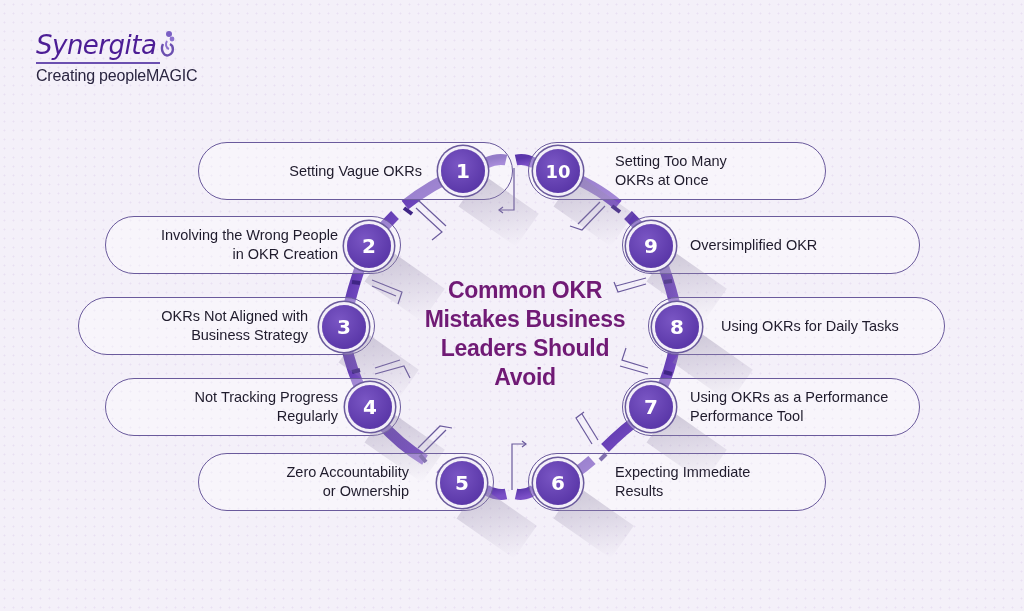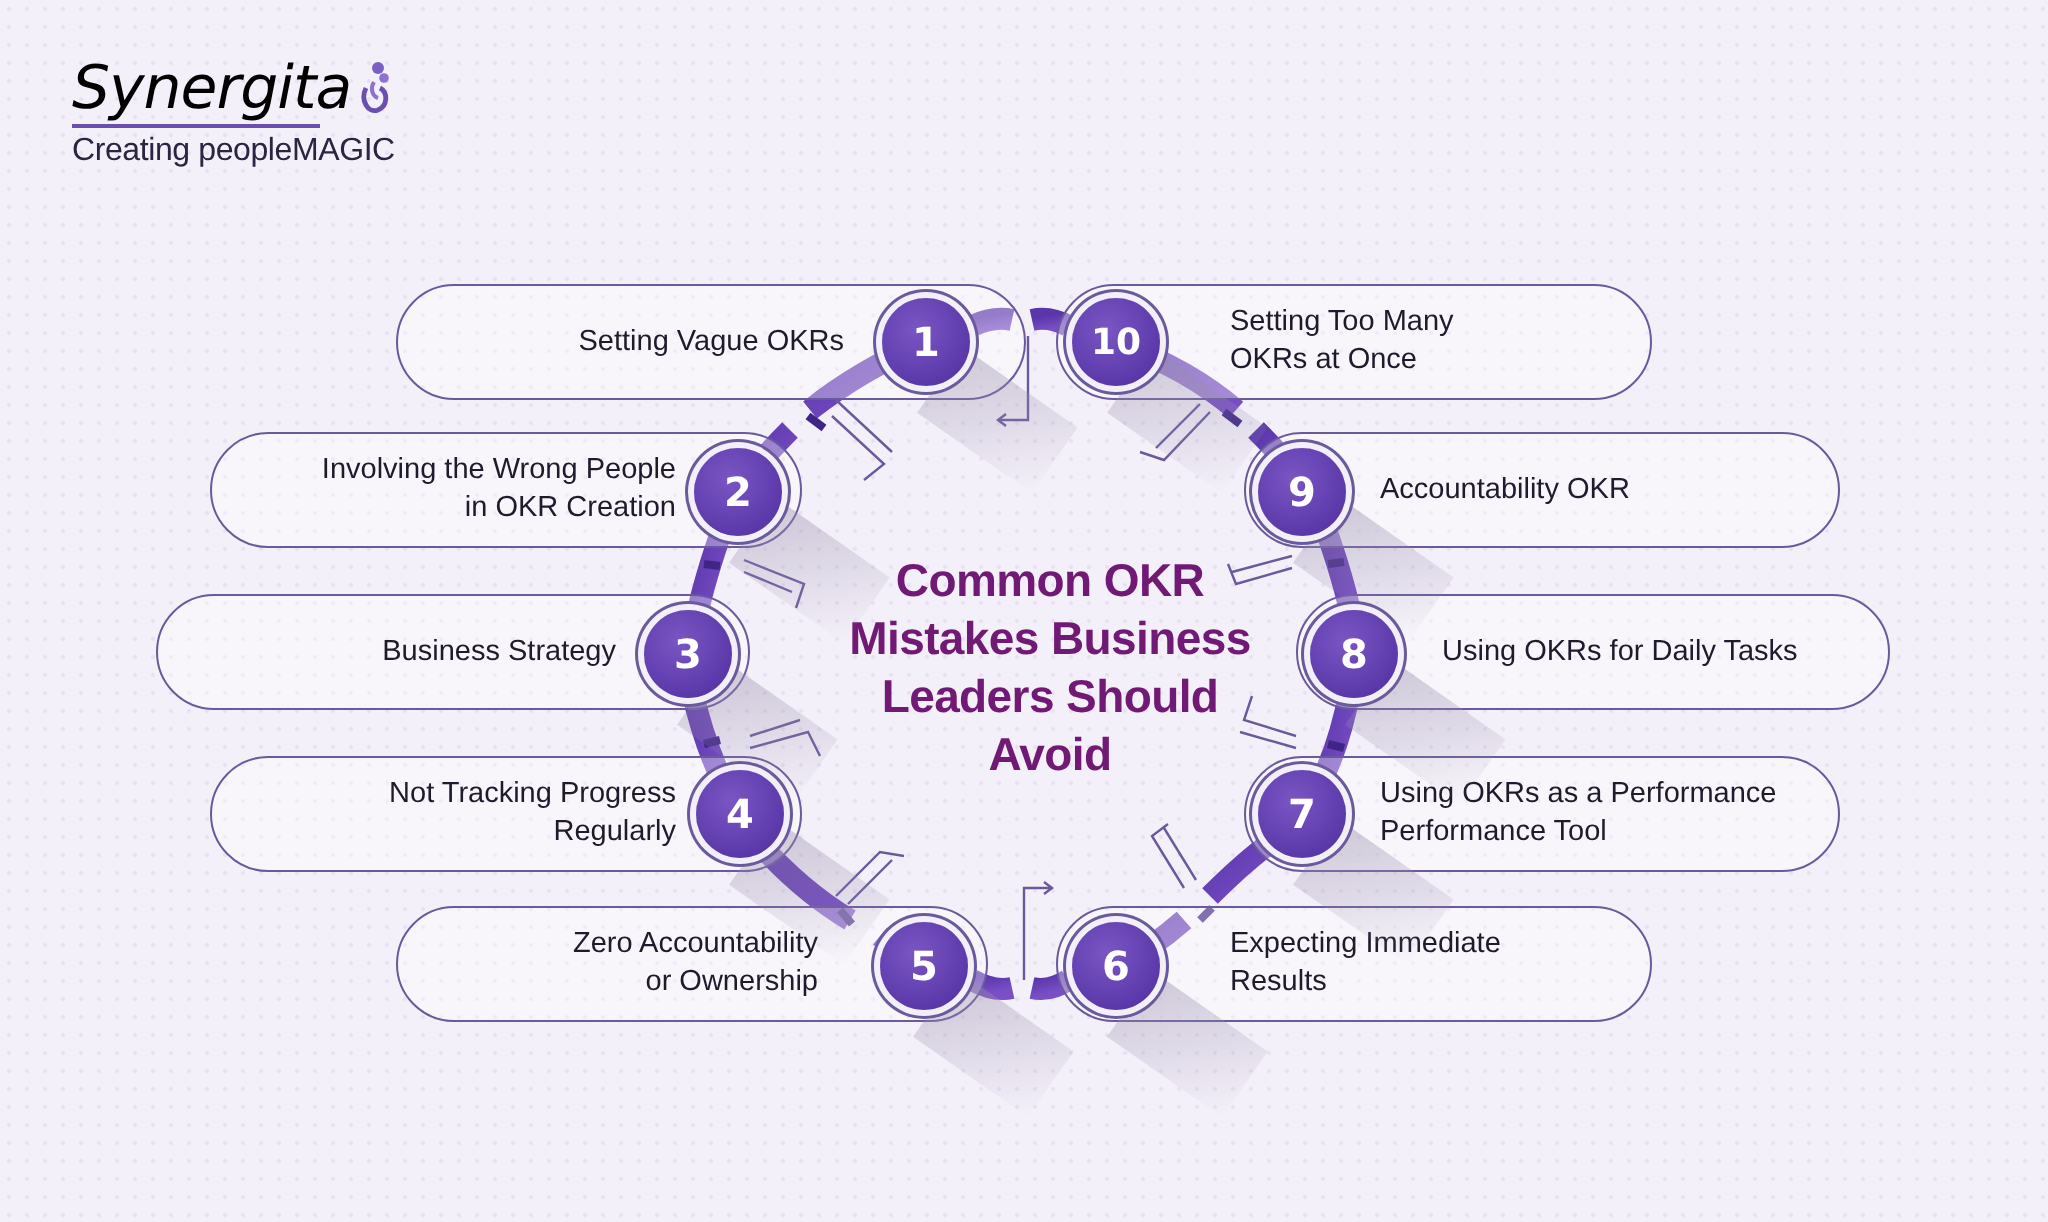--- a/index.html
+++ b/index.html
@@ -10,21 +10,21 @@
   }
   .bg-dots {
     position:absolute; inset:0; pointer-events:none;
     background-image: radial-gradient(circle, rgba(190,160,215,0.35) 0.8px, transparent 1.2px);
     background-size: 9px 9px;
     opacity:0.55;
   }
   .logo { position:absolute; left:36px; top:30px; }
   .logo-word {
     font-family: "DejaVu Sans", sans-serif; font-style: italic;
-    font-size:30px; color:#000000; letter-spacing:-0.5px; line-height:30px;
+    font-size:26px; color:#4c1d95; letter-spacing:-0.5px; line-height:30px;
     display:flex; align-items:center;text-align:center;
   }
   .logo-mark { margin-left:2px; }
   .logo-line { width:124px; height:2px; background:#6b4fb0; margin-top:2px; }
   .logo-tag { font-size:16px; color:#2a2540; margin-top:3px; letter-spacing:-0.2px; }
 
   svg.ring { position:absolute; left:0; top:0; }
 
   .pill {
     position:absolute; height:58px; box-sizing:border-box;
@@ -151,20 +151,21 @@
   </div>
 </div>
 <div class="pill left" style="left:105px; top:216px; width:296px;">
   <div class="pill-text" style="right:62px;">
     <div>Involving the Wrong People</div>
     <div>in OKR Creation</div>
   </div>
 </div>
 <div class="pill left" style="left:78px; top:297px; width:297px;">
   <div class="pill-text" style="right:66px;">
+    <div>OKRs Not Aligned with</div>
     <div>Business Strategy</div>
   </div>
 </div>
 <div class="pill left" style="left:105px; top:378px; width:296px;">
   <div class="pill-text" style="right:62px;">
     <div>Not Tracking Progress</div>
     <div>Regularly</div>
   </div>
 </div>
 <div class="pill left" style="left:198px; top:453px; width:296px;">
@@ -175,21 +176,21 @@
 </div>
 
 <div class="pill right" style="left:528px; top:142px; width:298px;">
   <div class="pill-text" style="left:86px;">
     <div>Setting Too Many</div>
     <div>OKRs at Once</div>
   </div>
 </div>
 <div class="pill right" style="left:622px; top:216px; width:298px;">
   <div class="pill-text" style="left:67px;">
-    <div>Accountability OKR</div>
+    <div>Oversimplified OKR</div>
   </div>
 </div>
 <div class="pill right" style="left:648px; top:297px; width:297px;">
   <div class="pill-text" style="left:72px;">
     <div>Using OKRs for Daily Tasks</div>
   </div>
 </div>
 <div class="pill right" style="left:622px; top:378px; width:298px;">
   <div class="pill-text" style="left:67px;">
     <div>Using OKRs as a Performance</div>

